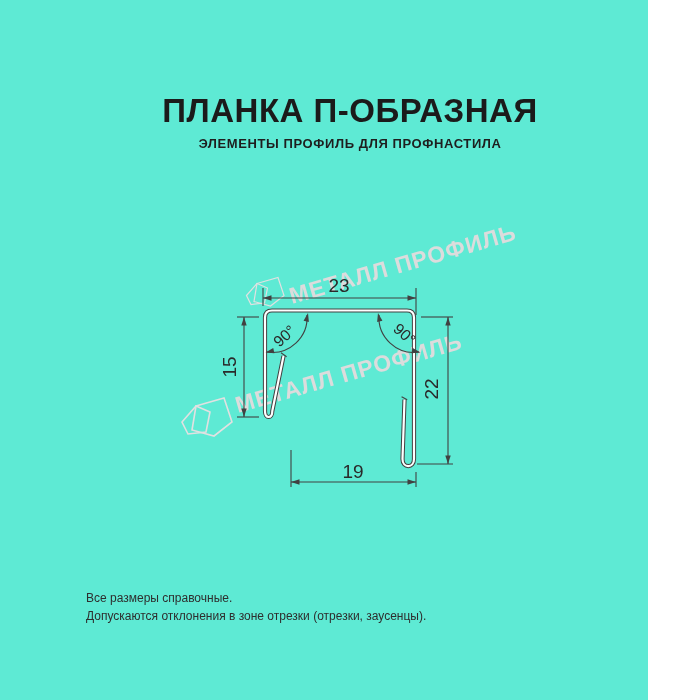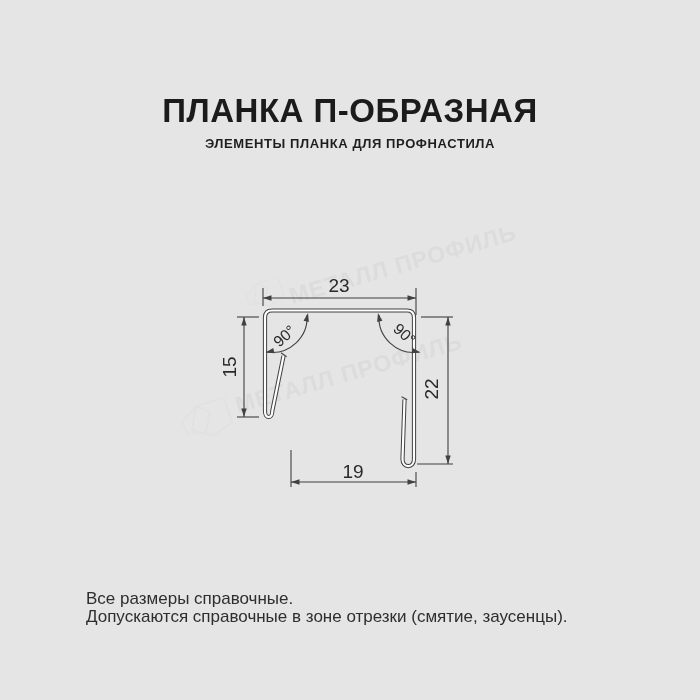--- a/index.html
+++ b/index.html
@@ -1,41 +1,41 @@
 <!DOCTYPE html>
 <html><head>
 <meta charset="utf-8">
 <style>
   html,body{margin:0;padding:0;background:#fff;}
   #stage{
-    position:relative;width:700px;height:700px;background:#e5e5e5;
+    position:relative;width:648px;height:700px;background:#5eead4;
     font-family:"Liberation Sans",sans-serif;overflow:hidden;
   }
   .title-block{
     position:absolute;top:95px;left:0;width:700px;text-align:center;
     color:#1b1b1b;font-weight:700;
   }
   .title-line{font-size:33px;line-height:31px;letter-spacing:.5px;}
   .subtitle{
     margin-top:10px;font-size:13px;font-weight:700;letter-spacing:.6px;color:#1e1e1e;
   }
   .drawing{position:absolute;left:0;top:0;}
   .footer{
     position:absolute;left:86px;top:590px;color:#2e2e2e;
-    font-size:17px;line-height:17.5px;
+    font-size:12px;line-height:17.5px;
   }
 </style>
 </head>
 <body>
 
 <div id="stage">
 
   <div class="title-block">
     <div class="title-line">ПЛАНКА П-ОБРАЗНАЯ</div>
-    <div class="subtitle">ЭЛЕМЕНТЫ ПЛАНКА ДЛЯ ПРОФНАСТИЛА</div>
+    <div class="subtitle">ЭЛЕМЕНТЫ ПРОФИЛЬ ДЛЯ ПРОФНАСТИЛА</div>
   </div>
 
   <svg class="drawing" width="700" height="700" viewBox="0 0 700 700">
 
     <g stroke="#e1e1e1" stroke-width="1.6" fill="none">
       <g transform="translate(245,276) scale(0.75)">
         <path d="M16 10 L44 2 L52 26 L34 40 L12 34 Z"></path>
         <path d="M2 26 L16 10 L30 16 L26 36 L8 38 Z"></path>
       </g>
       <g transform="translate(180,396)">
@@ -115,16 +115,16 @@
       <text x="353" y="478">19</text>
       <text transform="translate(236,367) rotate(-90)">15</text>
       <text transform="translate(438,389) rotate(-90)">22</text>
       <text transform="translate(288,340) rotate(-42)" font-size="15.5">90°</text>
       <text transform="translate(401,338) rotate(42)" font-size="15.5">90°</text>
     </g>
   </svg>
 
   <div class="footer">
     <div>Все размеры справочные.</div>
-    <div>Допускаются справочные в зоне отрезки (смятие, заусенцы).</div>
+    <div>Допускаются отклонения в зоне отрезки (отрезки, заусенцы).</div>
   </div>
 
 </div>
 
 </body></html>

